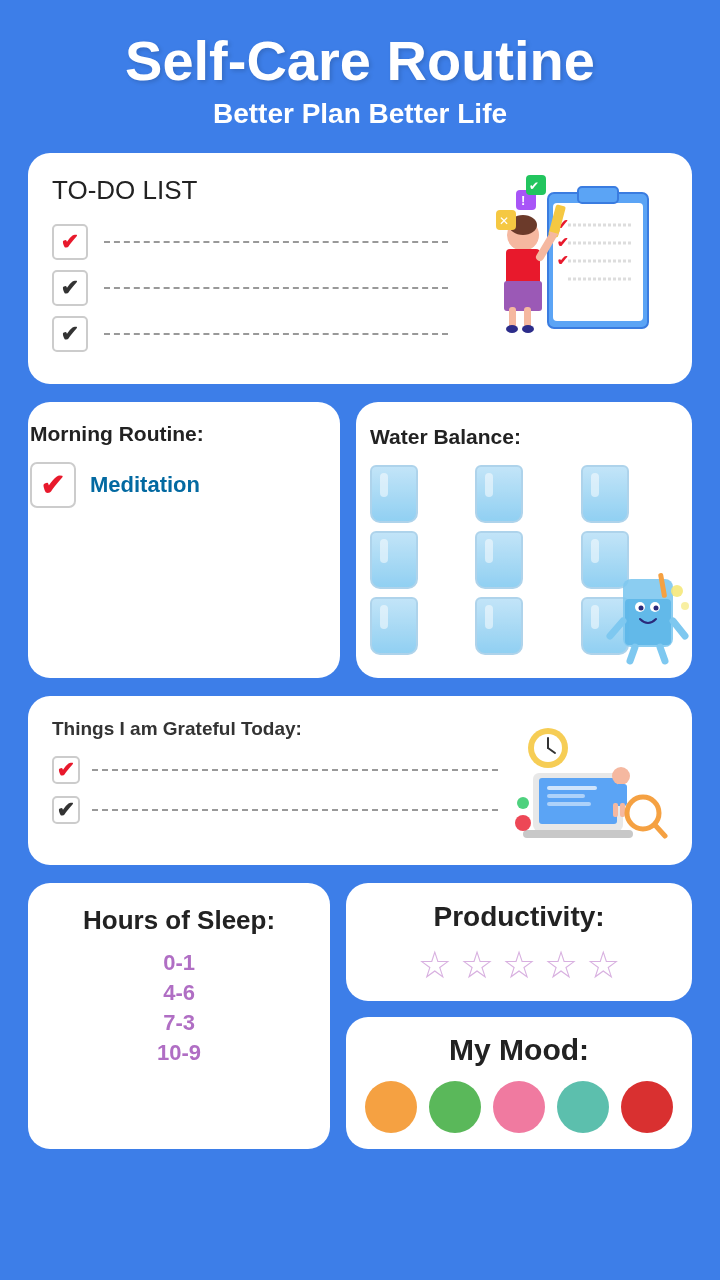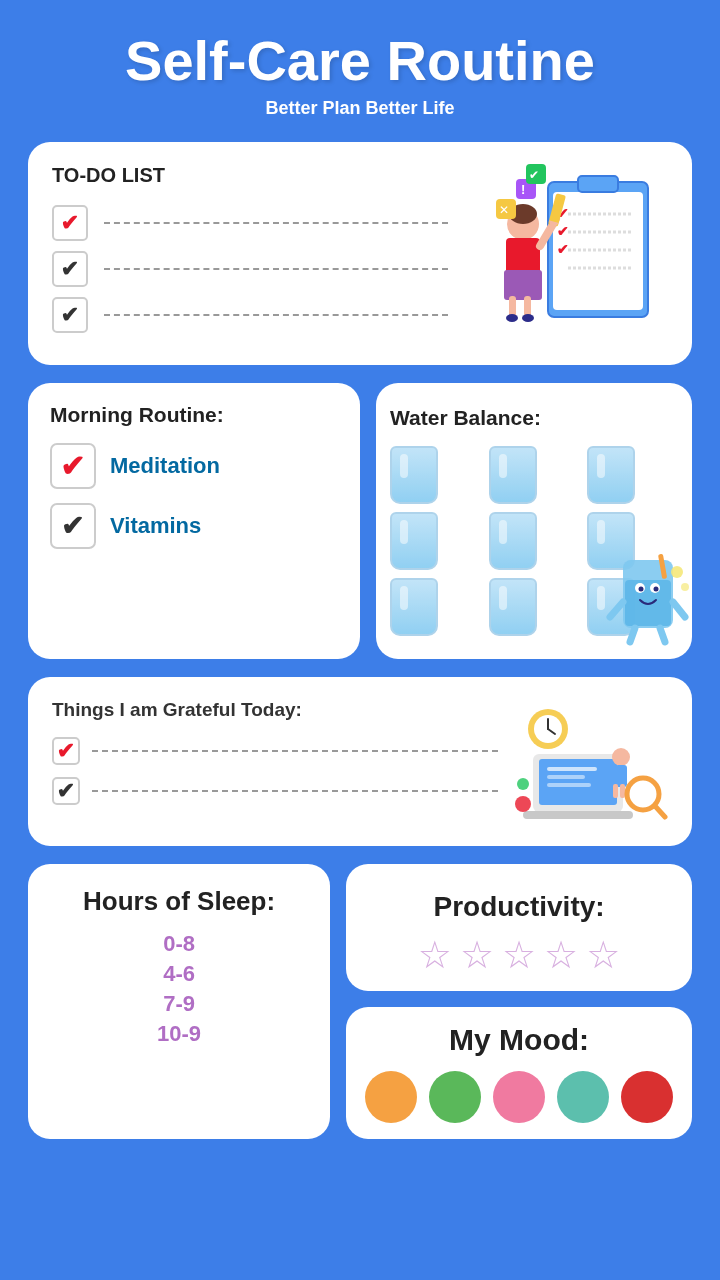--- a/index.html
+++ b/index.html
@@ -26,21 +26,21 @@
     }
     .header-title {
       color: white;
       font-size: 56px;
       font-weight: 900;
       line-height: 1.1;
       text-shadow: 2px 2px 4px rgba(0,0,0,0.15);
     }
     .header-subtitle {
       color: white;
-      font-size: 18px;
+      font-size: 28px;
       font-weight: 700;
       margin-top: 6px;
     }
     .card {
       background: white;
       border-radius: 22px;
       padding: 22px 24px;
       width: 100%;
     }
     
@@ -48,22 +48,22 @@
       display: flex;
       flex-direction: row;
       align-items: flex-start;
       justify-content: space-between;
       min-height: 200px;
     }
     .todo-left {
       flex: 1;
     }
     .todo-title {
-      font-size: 20px;
-      font-weight: 700;
+      font-size: 26px;
+      font-weight: 400;
       color: #222;
       margin-bottom: 18px;
     }
     .todo-item {
       display: flex;
       align-items: center;
       margin-bottom: 10px;
       gap: 10px;
     }
     .todo-line {
@@ -116,21 +116,21 @@
     .row-two {
       display: flex;
       flex-direction: row;
       gap: 16px;
       width: 100%;
     }
     .morning-card {
       flex: 1;
       background: white;
       border-radius: 22px;
-      padding: 20px 22px;
+      padding: 20px 2px;
     }
     .water-card {
       flex: 1;
       background: white;
       border-radius: 22px;
       padding: 23px 14px;
       position: relative;
       overflow: hidden;
     }
     .section-title {
@@ -270,21 +270,21 @@
     }
     .right-column {
       flex: 1.3;
       display: flex;
       flex-direction: column;
       gap: 16px;
     }
     .productivity-card {
       background: white;
       border-radius: 22px;
-      padding: 27px 18px 14px;
+      padding: 18px 18px 14px;
     }
     .productivity-title {
       font-size: 28px;
       font-weight: 900;
       color: #222;
       margin-bottom: 10px;
       text-align: center;
     }
     .stars-row {
       display: flex;
@@ -402,26 +402,20 @@
   <div class="row-two">
 
     <div class="morning-card">
       <div class="section-title">Morning Routine:</div>
       <div class="morning-item">
         <div class="checkbox-lg">
           <span class="checkmark-lg-red"></span>
         </div>
         <span class="morning-label">Meditation</span>
       </div>
-      <div class="morning-item">
-        <div class="checkbox-lg">
-          <span class="checkmark-lg-black"></span>
-        </div>
-        <span class="morning-label">Vitamins</span>
-      </div>
     </div>
 
     <div class="water-card">
       <div class="section-title">Water Balance:</div>
       <div class="water-grid">
         <div class="water-glass"></div>
         <div class="water-glass"></div>
         <div class="water-glass"></div>
         <div class="water-glass"></div>
         <div class="water-glass"></div>
@@ -504,23 +498,23 @@
         <circle cx="10" cy="85" r="6" fill="#22c55e" opacity="0.8"></circle>
       </svg>
     </div>
   </div>
 
   <div class="bottom-row">
 
     <div class="sleep-card">
       <div class="sleep-title">Hours of Sleep:</div>
       <div class="sleep-options">
-        <div class="sleep-option">0-8</div>
+        <div class="sleep-option">0-1</div>
         <div class="sleep-option">4-6</div>
-        <div class="sleep-option">7-9</div>
+        <div class="sleep-option">7-3</div>
         <div class="sleep-option">10-9</div>
       </div>
     </div>
 
     <div class="right-column">
 
       <div class="productivity-card">
         <div class="productivity-title">Productivity:</div>
         <div class="stars-row">
           <span class="star">☆</span>

